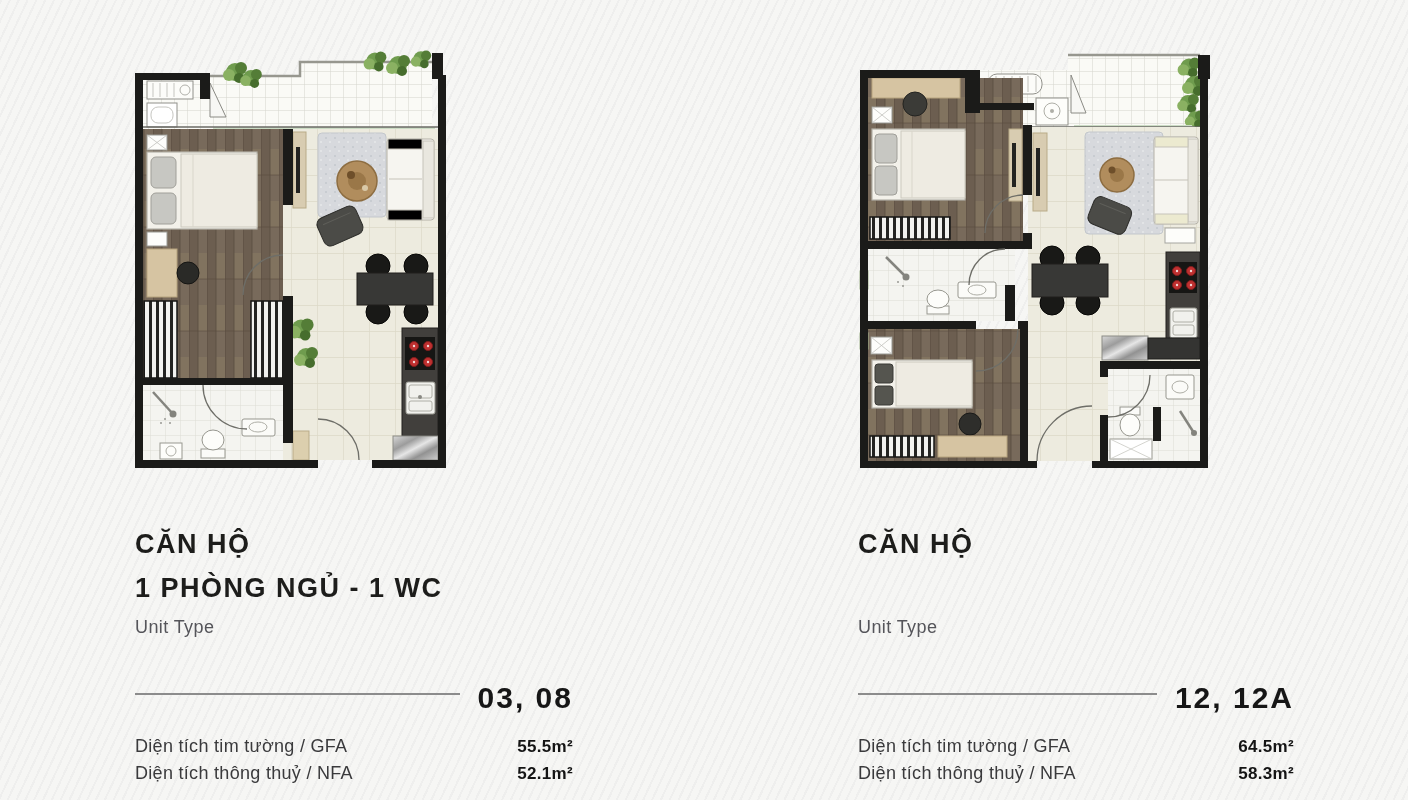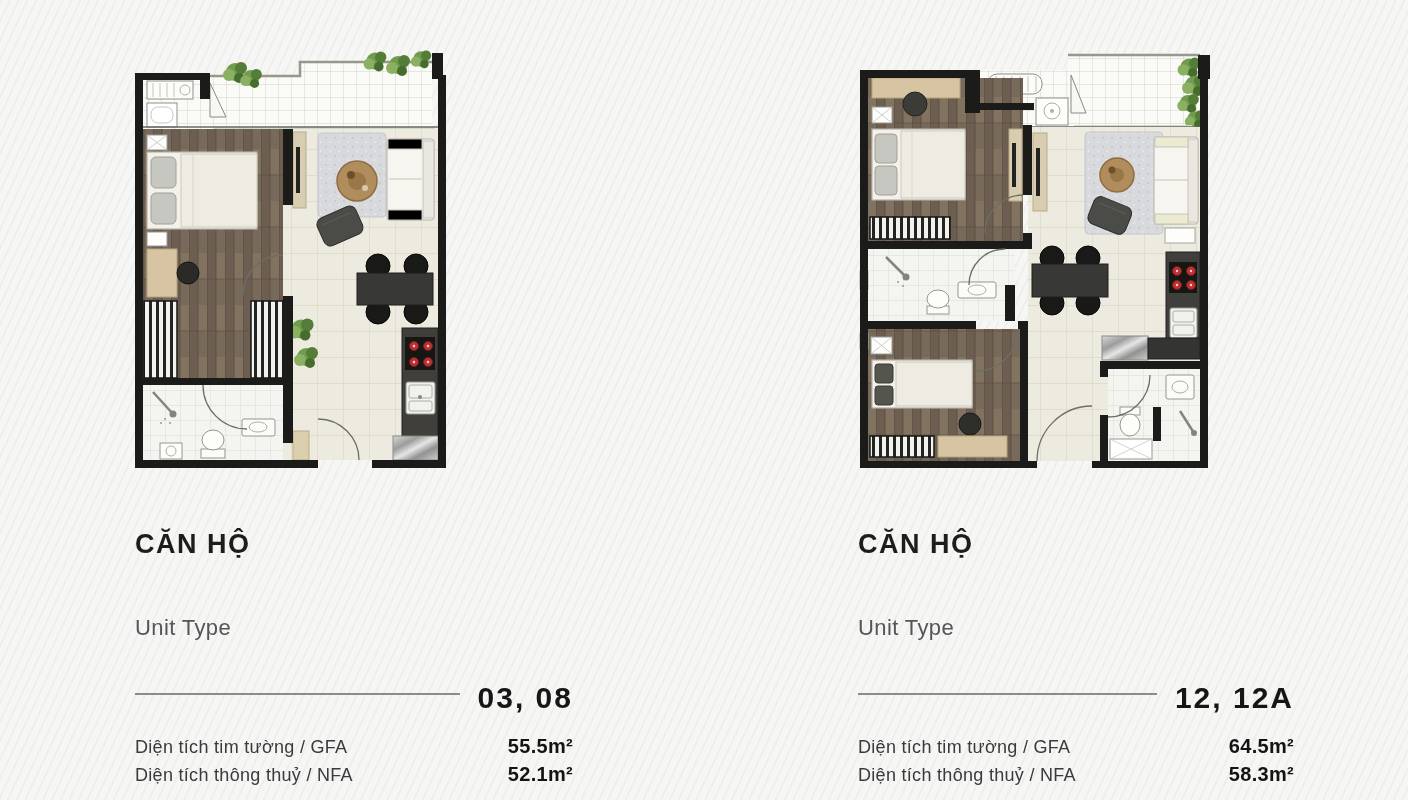--- a/index.html
+++ b/index.html
@@ -8,29 +8,29 @@
     background-color:#f6f6f4;
     background-image:repeating-linear-gradient(115deg, rgba(165,165,172,.09) 0px, rgba(165,165,172,.09) 2px, rgba(255,255,255,0) 2px, rgba(255,255,255,0) 8px);
     font-family:"Liberation Sans", sans-serif;
     color:#1d1d1b;
   }
   .unit{position:absolute;top:45px;}
   .unit .plan{position:absolute;left:0;top:0;}
   .heading{position:absolute;top:477px;left:0;margin:0;font-size:27px;font-weight:bold;
     letter-spacing:1.5px;line-height:44px;color:#1d1d1b;white-space:nowrap;}
   .heading .hline{display:block;}
-  .unit-type{position:absolute;top:570px;left:0;font-size:22px;color:#55555a;line-height:25px;letter-spacing:.4px;}
+  .unit-type{position:absolute;top:570px;left:0;font-size:18px;color:#55555a;line-height:25px;letter-spacing:.4px;}
   .unit-type span{display:block;}
   .number-row{position:absolute;top:634px;left:0;right:0;height:30px;display:flex;align-items:center;}
   .rule{flex:1;height:2px;background:#8c8c8c;margin-right:18px;}
   .unit-number{font-size:30px;font-weight:bold;letter-spacing:2px;color:#161616;white-space:nowrap;margin-top:8px;}
   .area-rows{position:absolute;top:688px;left:0;right:0;}
   .area-row{display:flex;justify-content:space-between;align-items:baseline;line-height:27px;}
   .area-label{font-size:18px;color:#3a3a3c;letter-spacing:.3px;}
-  .area-value{font-size:20px;font-weight:bold;color:#141414;letter-spacing:.3px;}
+  .area-value{font-size:17px;font-weight:bold;color:#141414;letter-spacing:.3px;}
 </style>
 </head>
 <body>
 
 <section class="unit" style="left:135px;width:438px;">
 
   <svg class="plan" width="318" height="423" viewBox="0 0 318 423">
     <defs>
       <pattern id="p1-wood" width="18" height="52" patternUnits="userSpaceOnUse">
         <rect width="18" height="52" fill="#786a5b"></rect>
@@ -214,20 +214,21 @@
 
     <g fill="none" stroke="#6e6e68" stroke-width="1.3">
       <path d="M148,210 A40,40 0 0 0 108,250"></path>
       <path d="M68,340 A44,44 0 0 0 112,384"></path>
       <path d="M183,374 A41,41 0 0 1 224,415"></path>
     </g>
   </svg>
 
   <h2 class="heading">
     <span class="hline">CĂN HỘ</span>
+    <span class="hline">1 PHÒNG NGỦ - 1 WC</span>
   </h2>
   <div class="unit-type">
     <span>Unit Type</span>
   </div>
   <div class="number-row">
     <span class="rule"></span>
     <span class="unit-number">03, 08</span>
   </div>
   <div class="area-rows">
     <div class="area-row">

